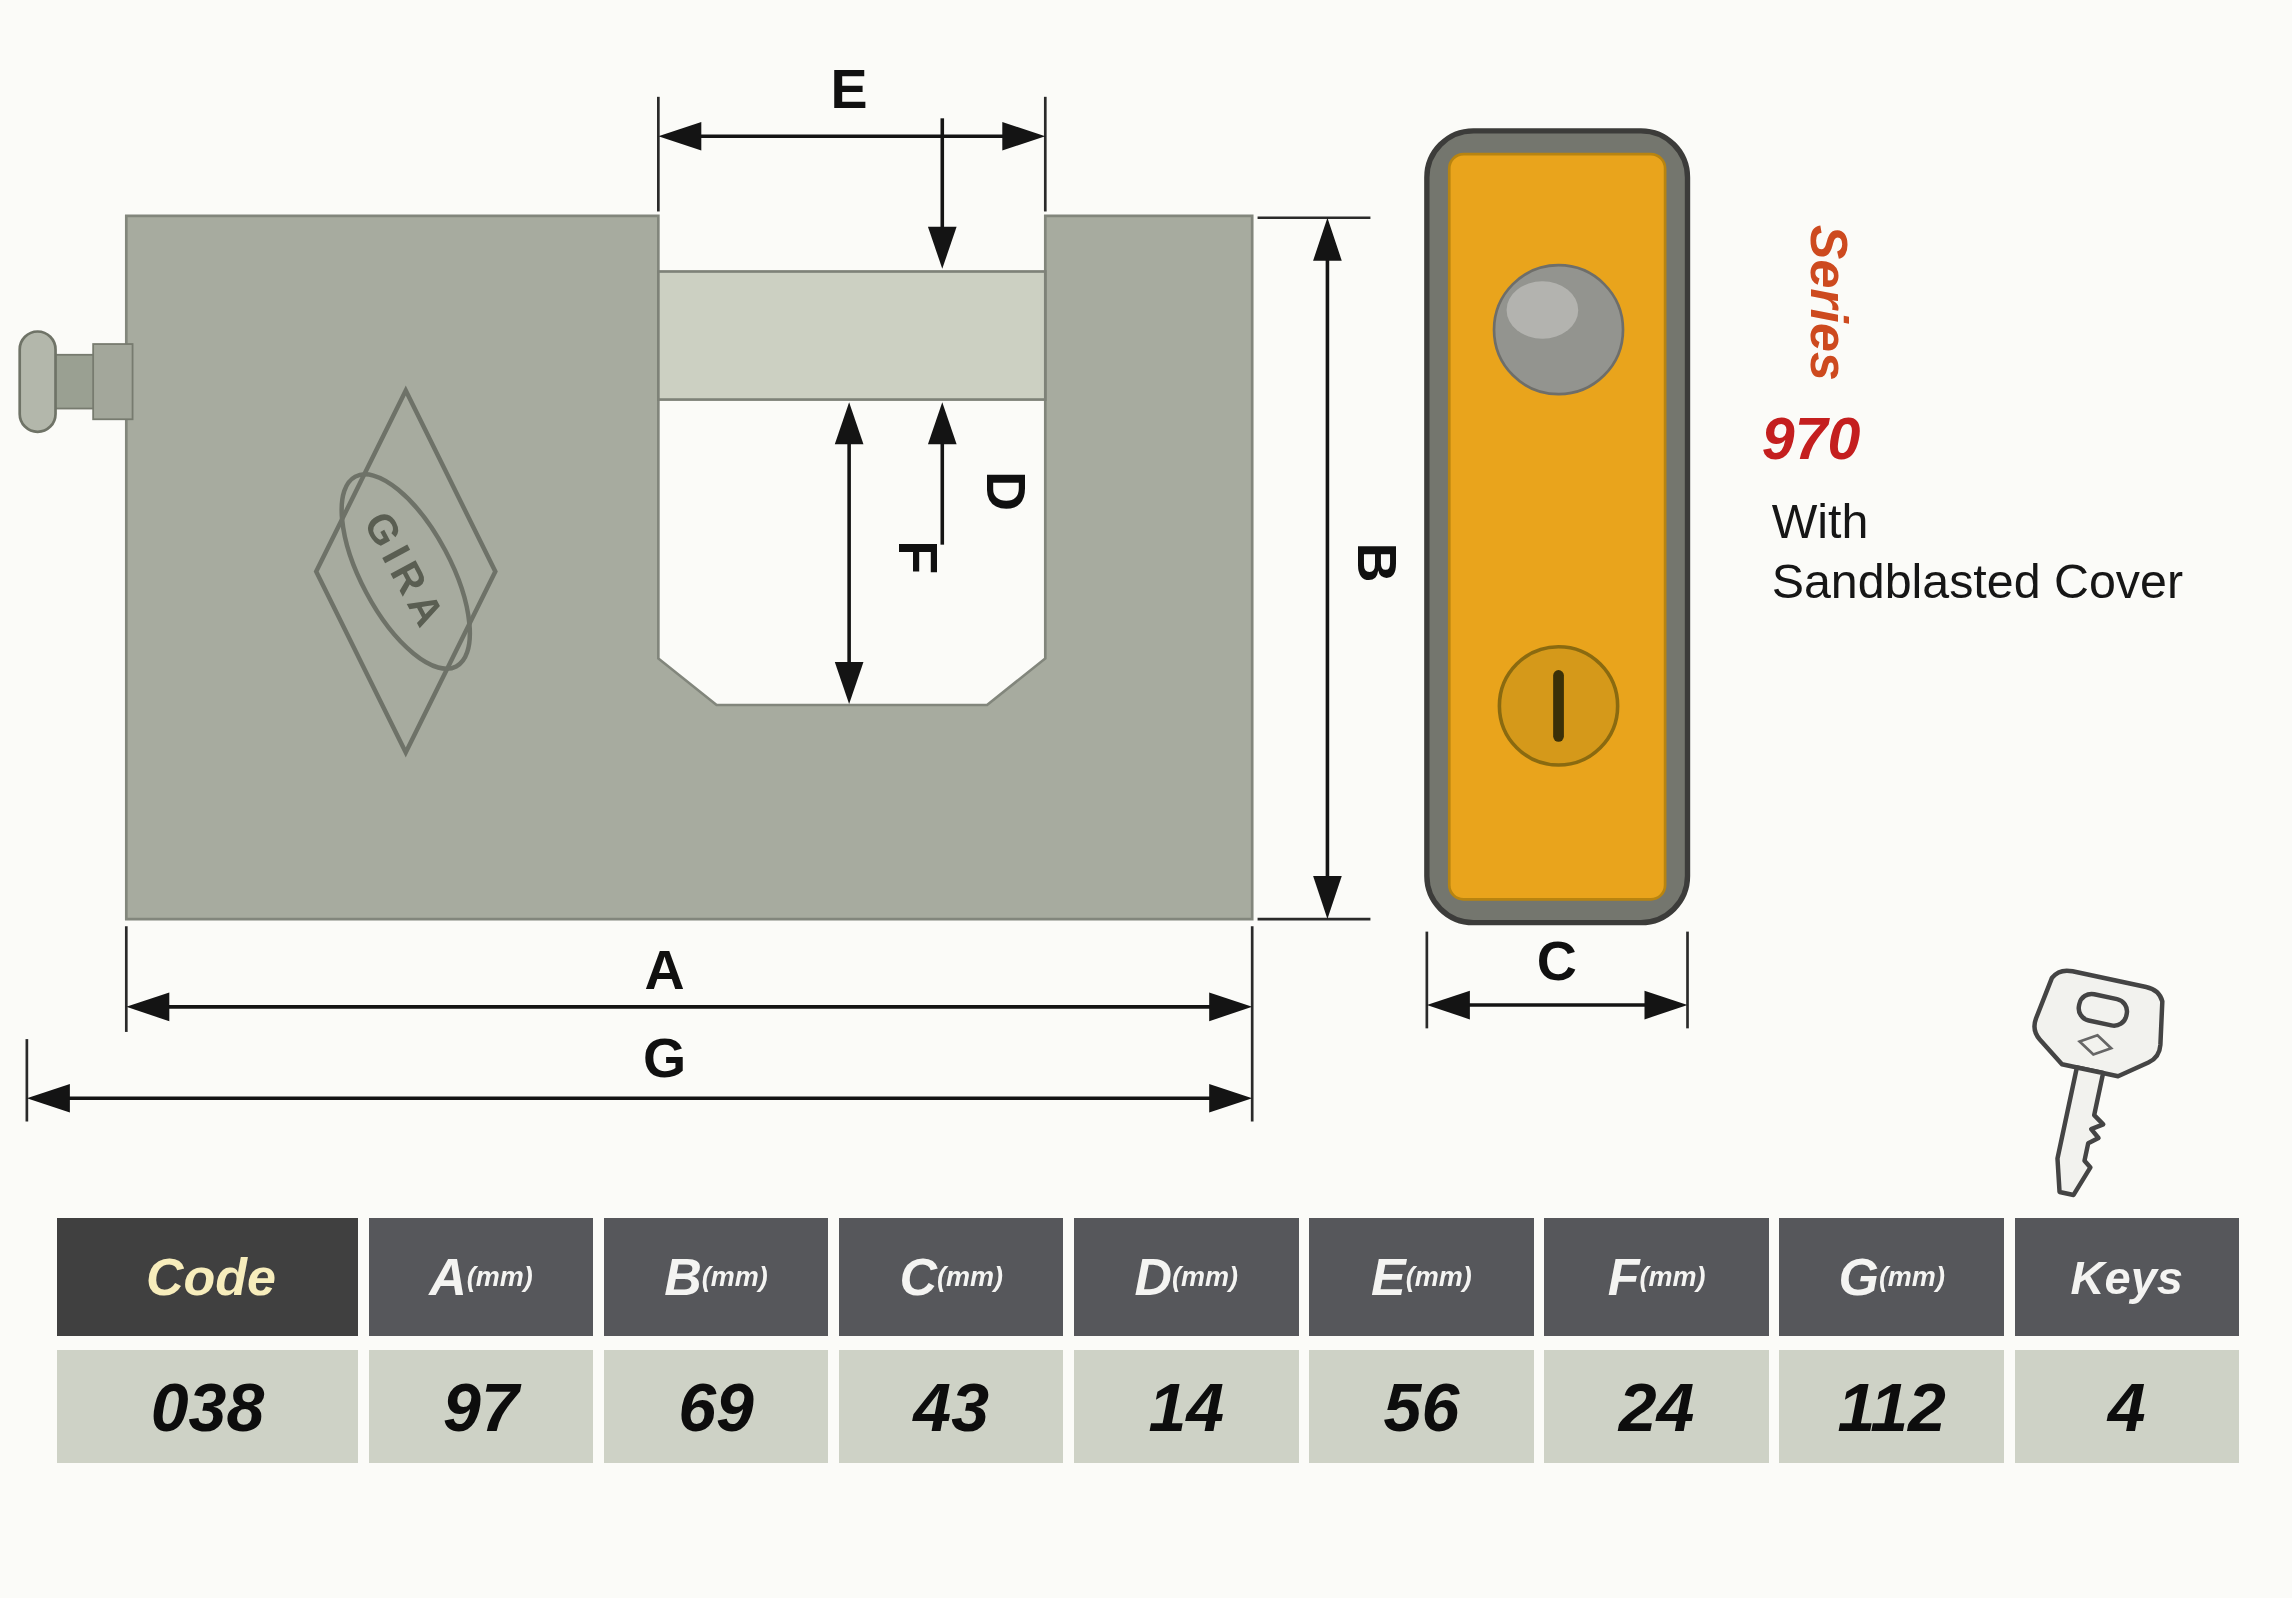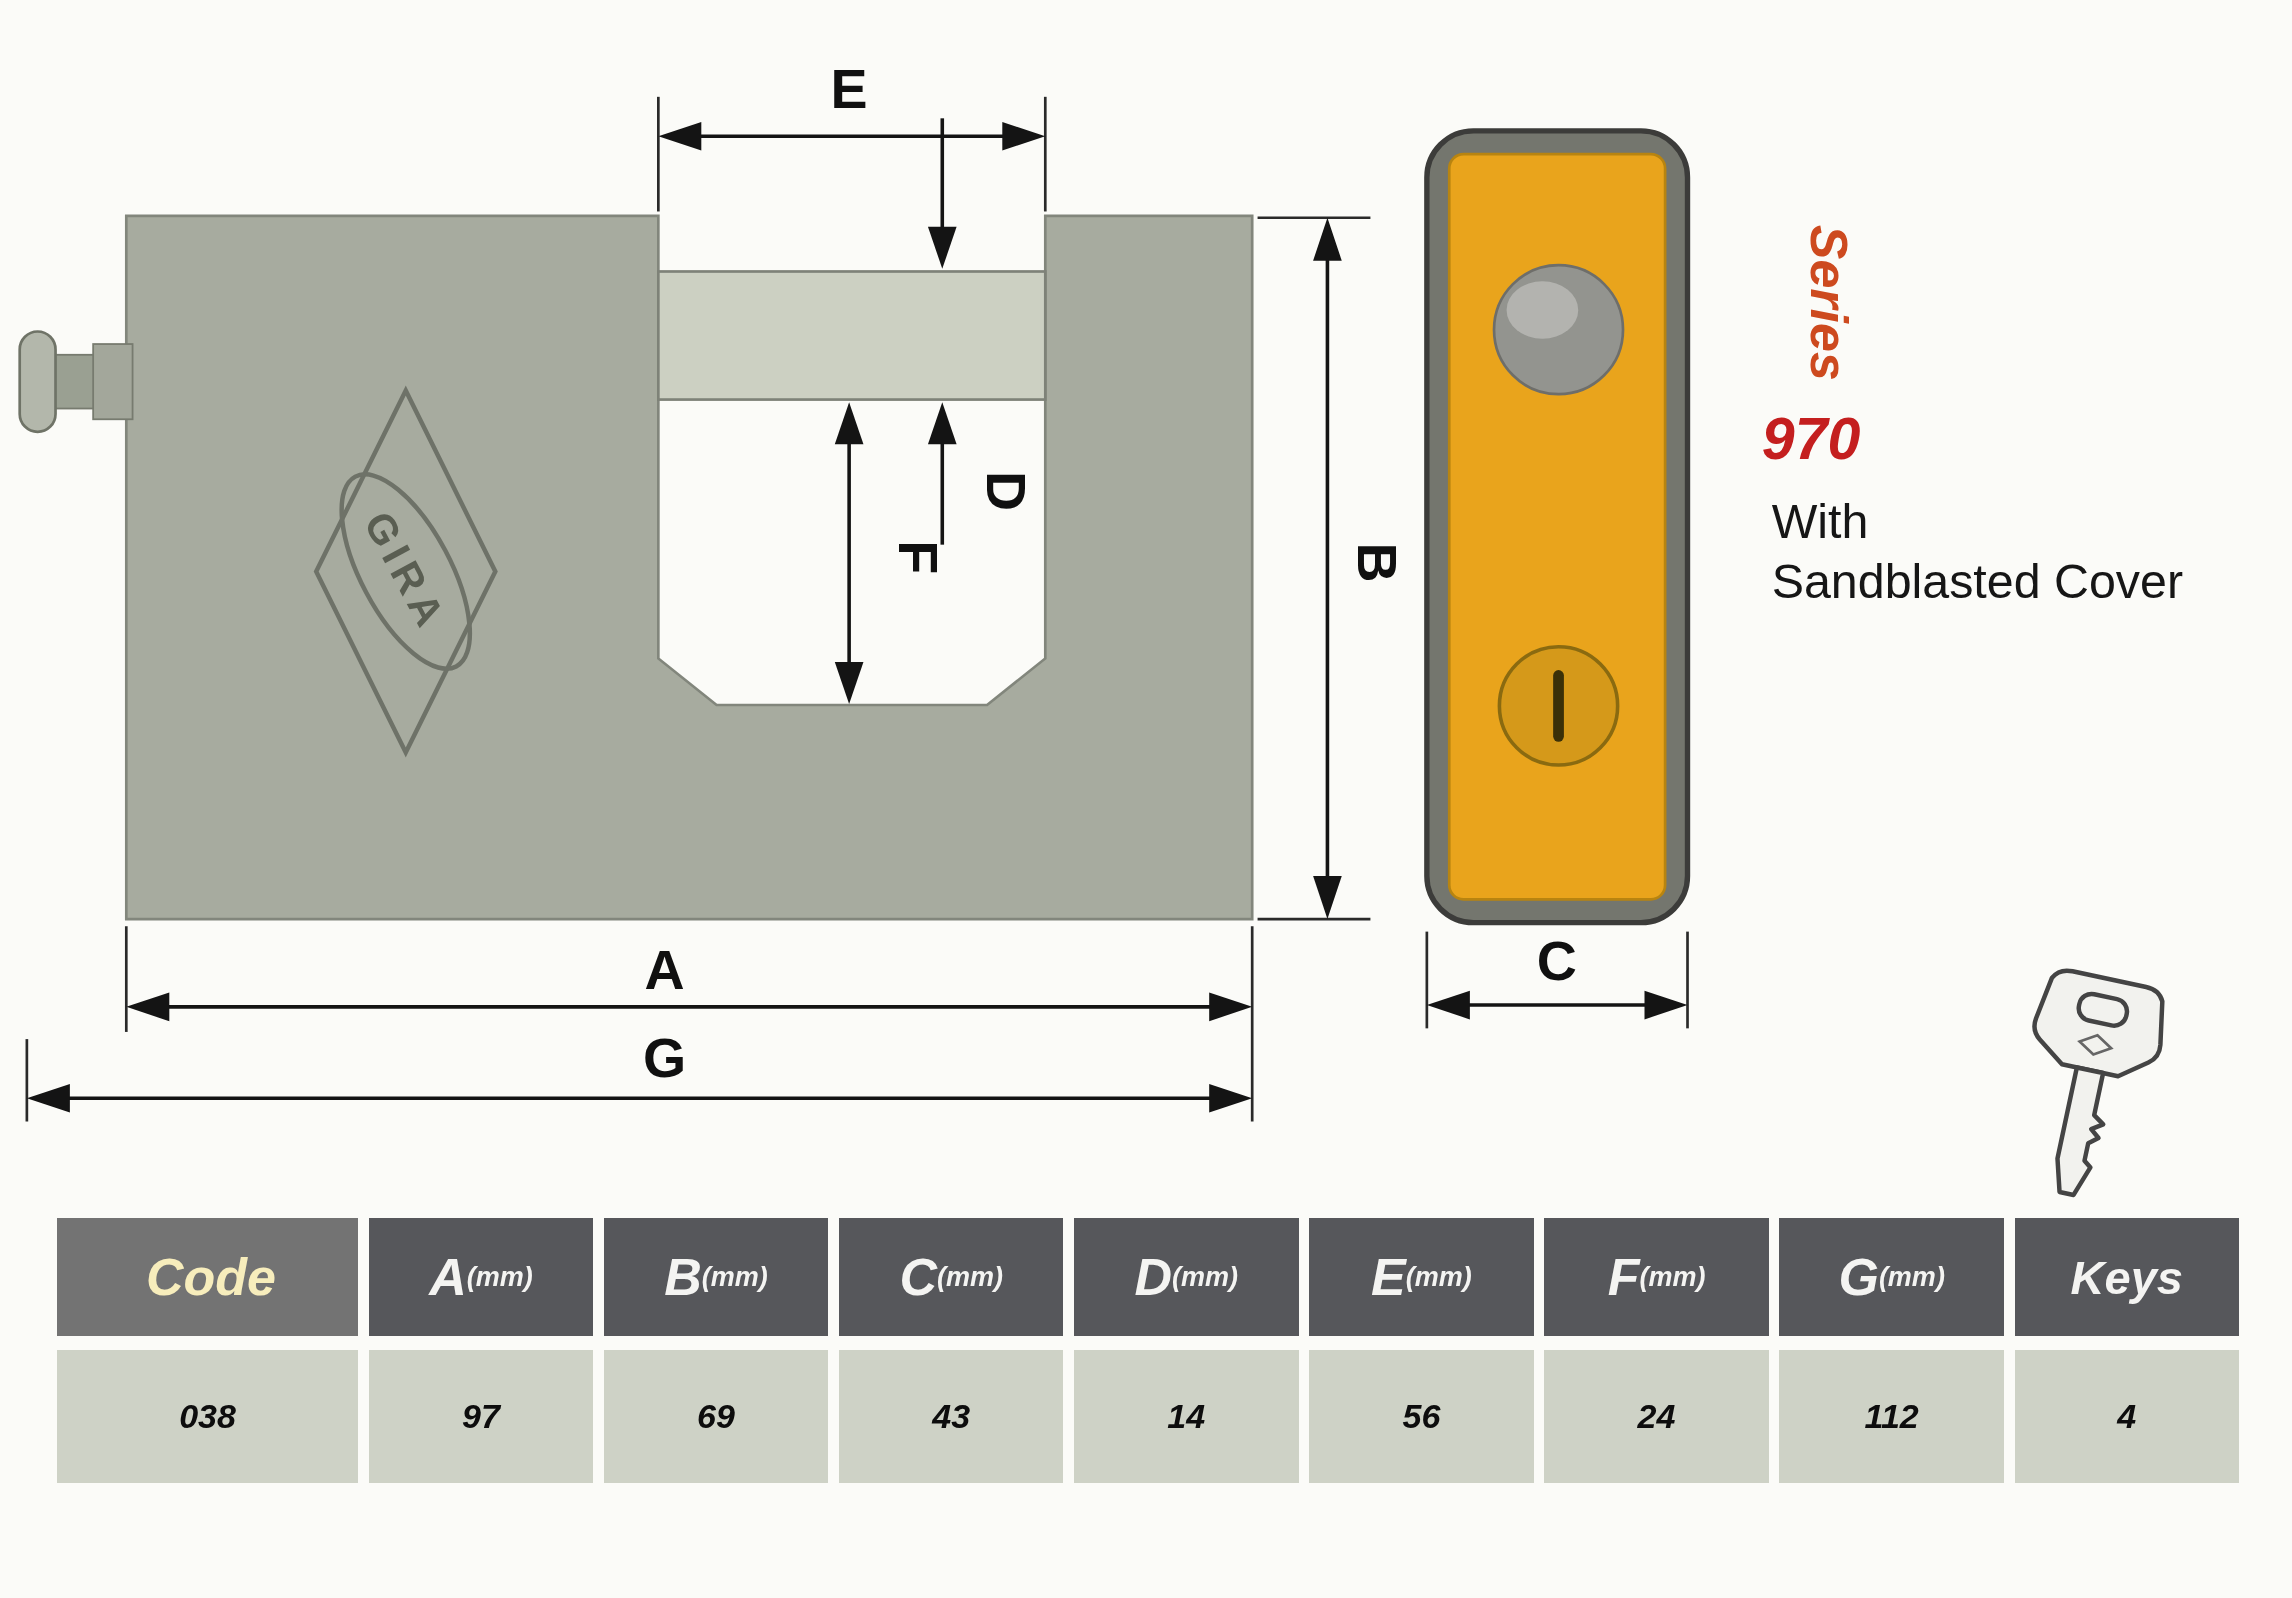--- a/index.html
+++ b/index.html
@@ -27,25 +27,25 @@
     column-gap:10.7px;row-gap:14.3px;
   }
   .cell{
     display:flex;align-items:center;justify-content:center;
   }
   .cell.header{
     background:#56575b;color:#f4f4f2;height:118px;
     font-style:italic;font-weight:bold;font-size:52px;
   }
   .cell.header .h-unit{font-size:27px;font-weight:bold;}
-  .cell.header.code{background:#737373;color:#f7edbc;padding-left:7px;}
+  .cell.header.code{background:#404040;color:#f7edbc;padding-left:7px;}
   .cell.header.keys{font-size:47px;font-weight:700;}
   .cell.value{
-    background:#ced2c6;color:#0d0d0d;height:133px;
-    font-style:italic;font-weight:bold;font-size:34px;text-align:center;
+    background:#ced2c6;color:#0d0d0d;height:113px;
+    font-style:italic;font-weight:bold;font-size:68px;text-align:center;
   }
 </style>
 </head>
 <body>
 
 <svg width="2293" height="1599" viewBox="0 0 2560 1785">
 
   <g>
 
     <path stroke="#82867c" stroke-width="3" d="M141,241 L735,241 L735,735 L800,787 L1102,787 L1167,735 L1167,241 L1398,241 L1398,1026 L141,1026 Z" fill="#a7ab9f"></path>

